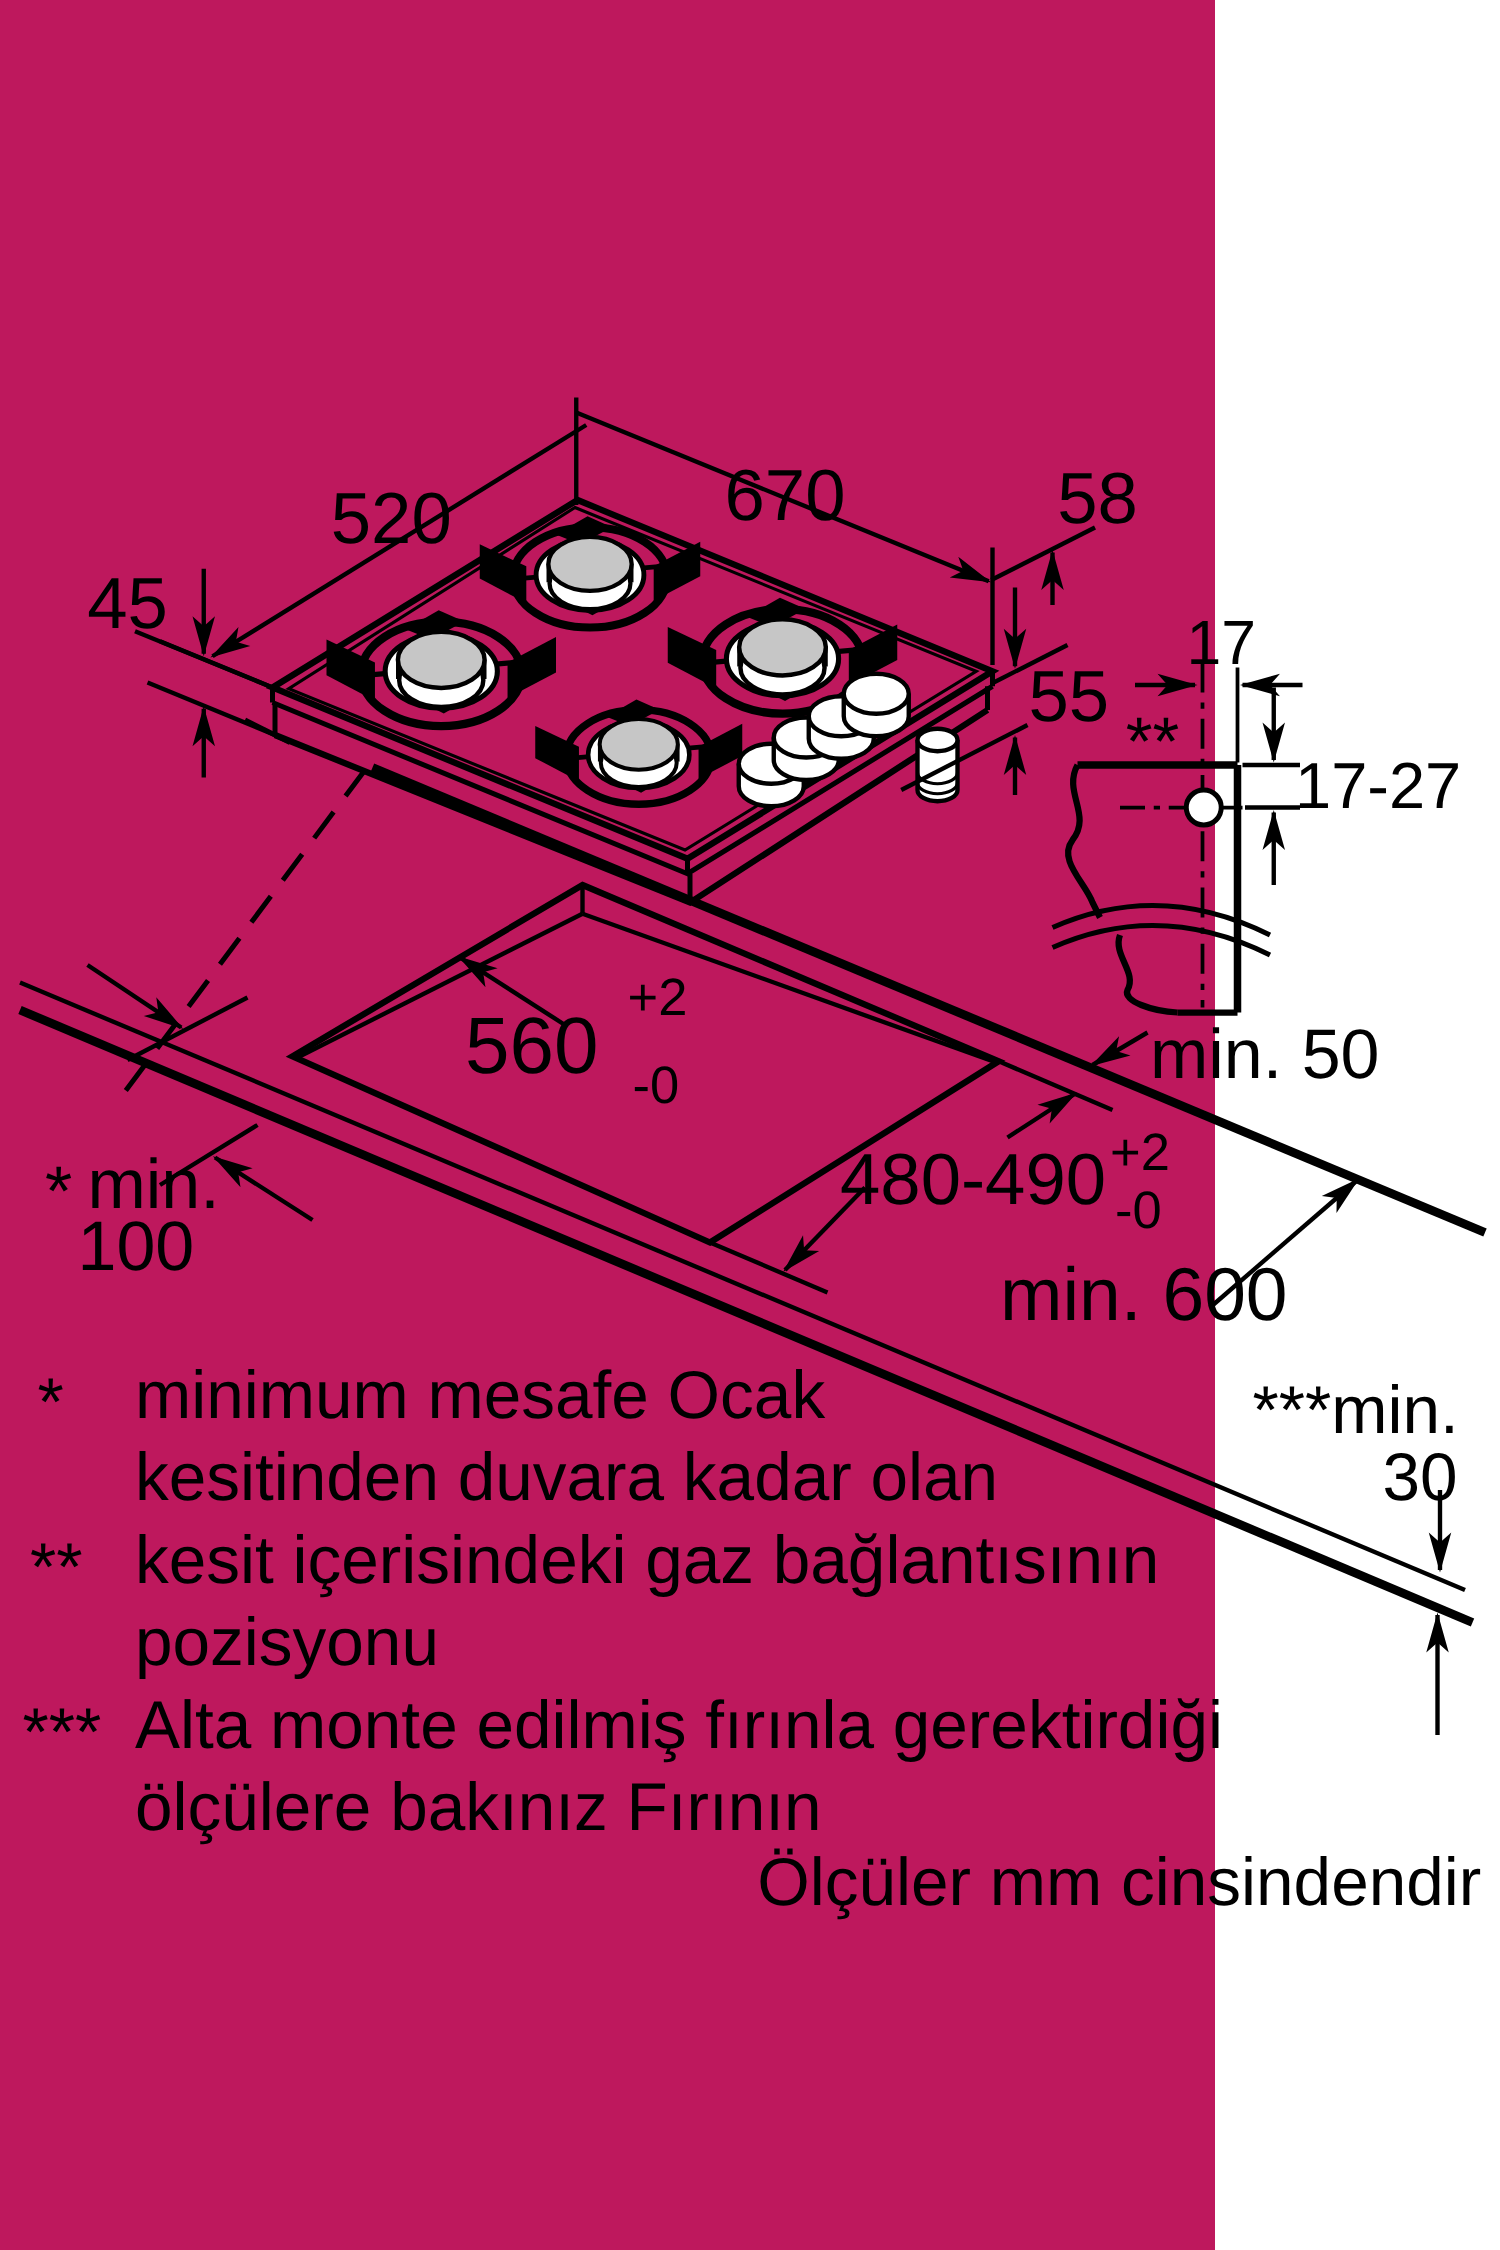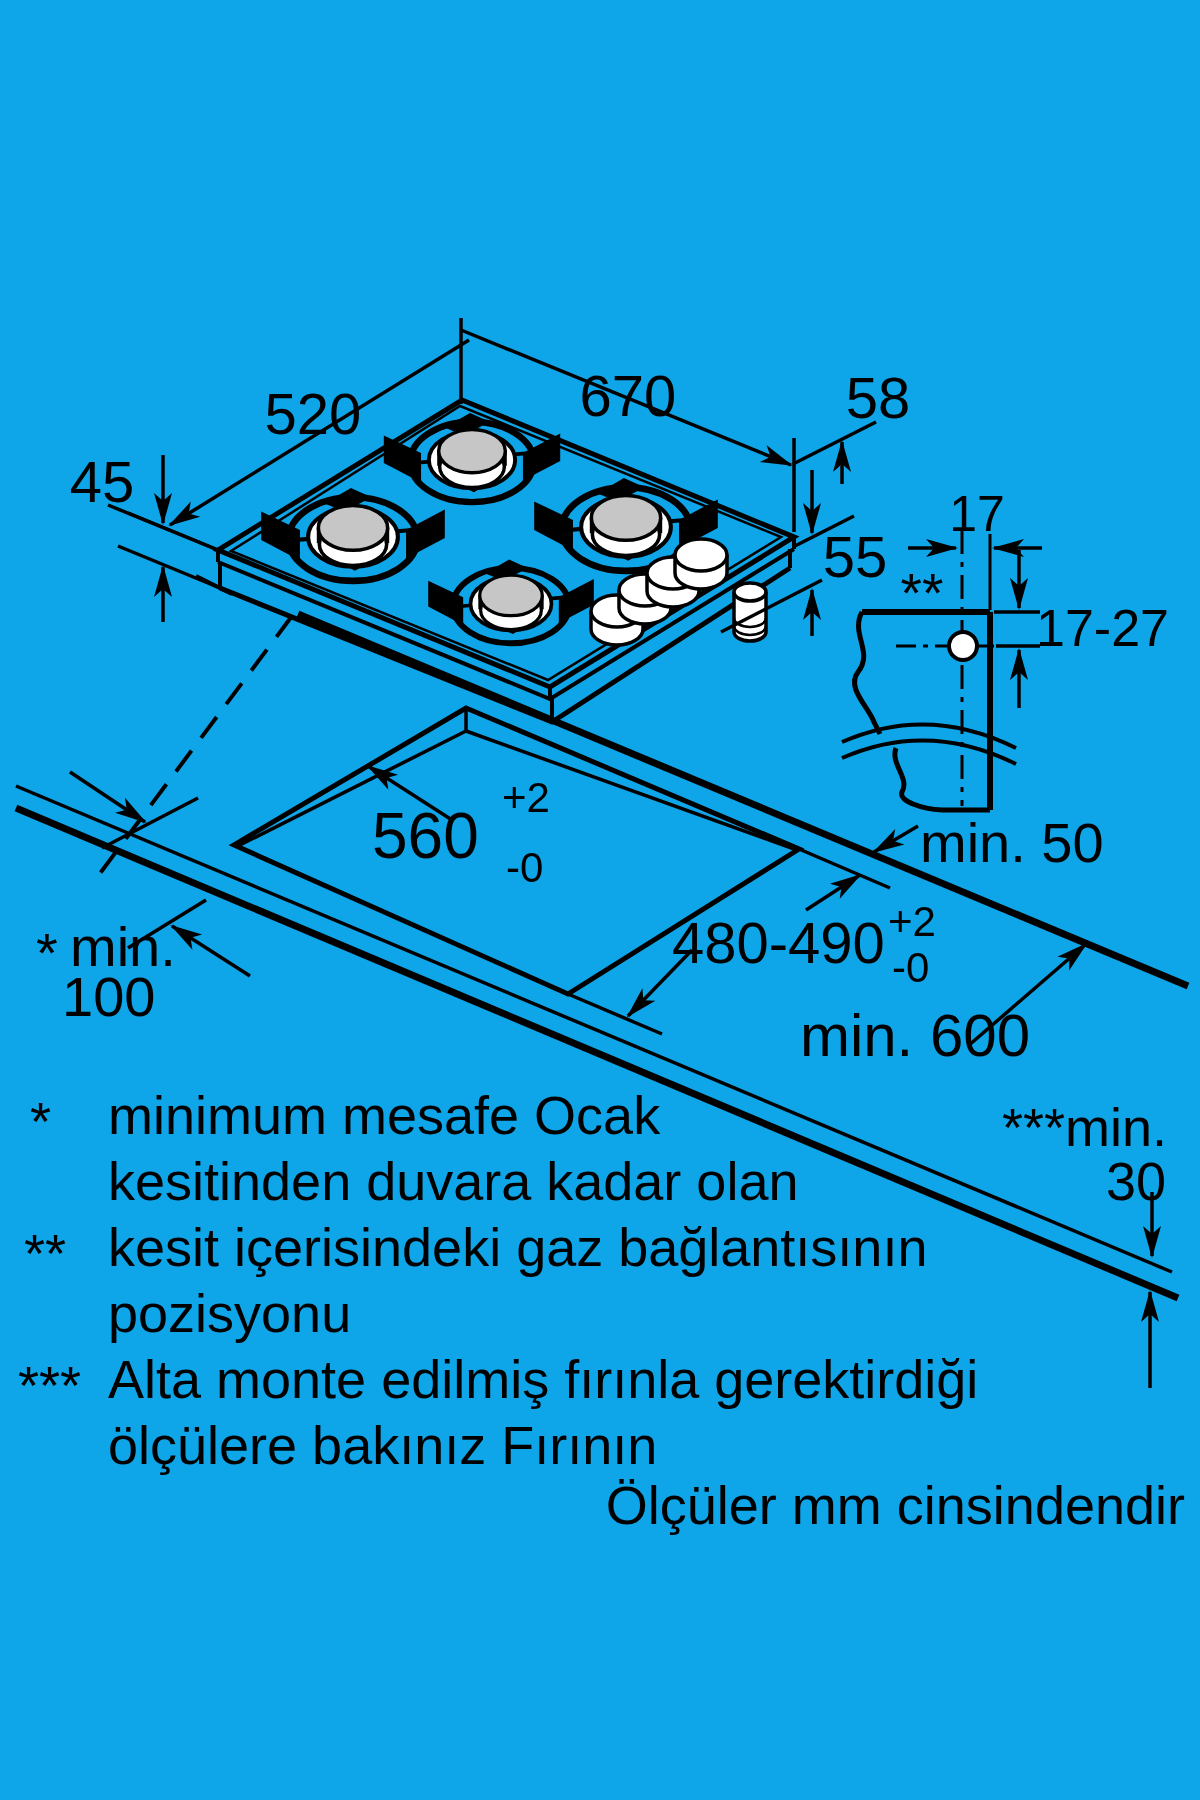--- a/index.html
+++ b/index.html
@@ -1,16 +1,16 @@
 <!DOCTYPE html>
 <html><head>
 <meta charset="utf-8">
 <style>
   html,body{margin:0;padding:0;background:#ffffff;}
-  .page{width:1200px;height:1800px;position:relative;background:#0ea5e9;}
+  .page{width:972px;height:1800px;position:relative;background:#be185d;}
   svg{display:block;}
   text{fill:#000;font-family:"Liberation Sans","DejaVu Sans",sans-serif;}
   .ln{stroke:#000;fill:none;}
   .t42{font-size:42px;} .t50{font-size:50px;} .t52{font-size:52px;}
   .t54{font-size:54px;} .t55{font-size:55px;} .t56{font-size:56px;}
   .t58{font-size:58px;} .t60{font-size:60px;} .t64{font-size:64px;}
   .mid{text-anchor:middle;} .end{text-anchor:end;}
 </style>
 </head>
 <body>

